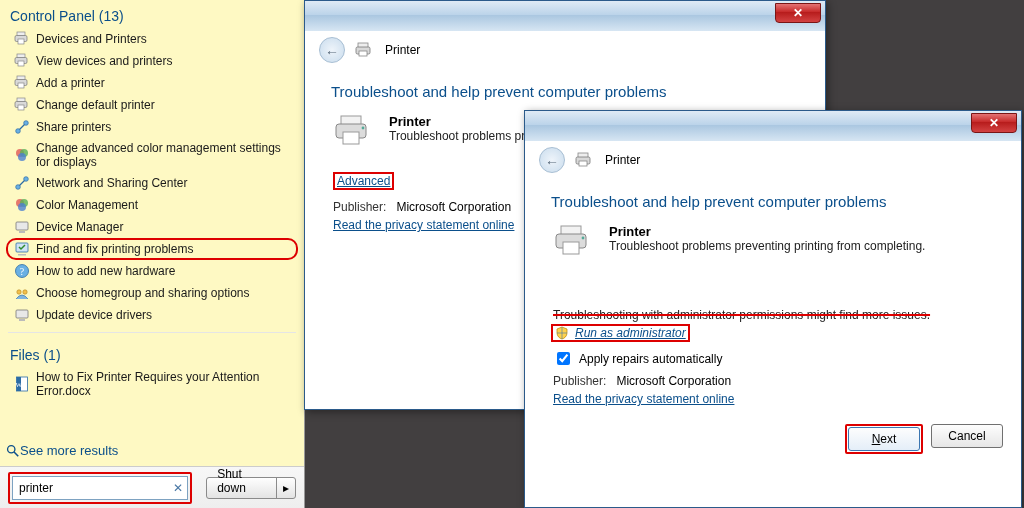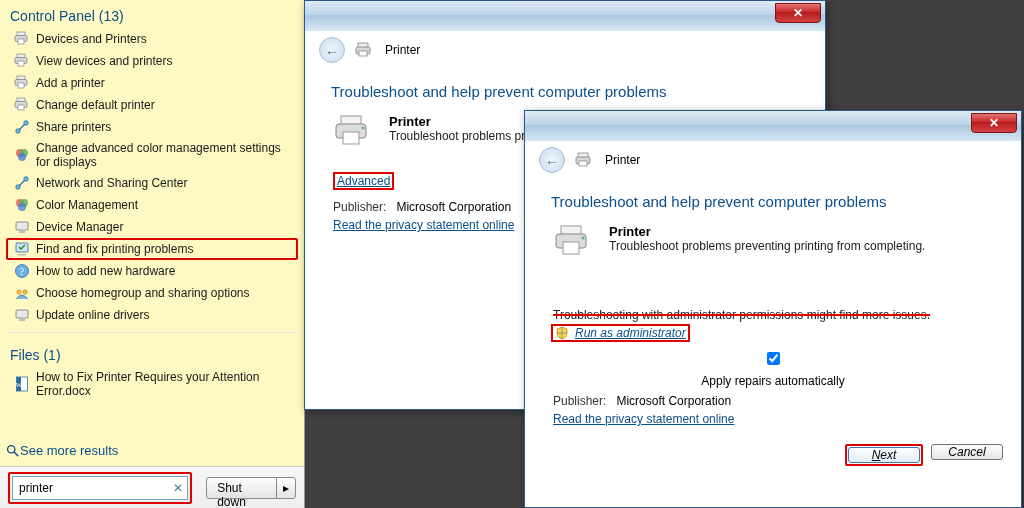--- a/index.html
+++ b/index.html
@@ -30,21 +30,21 @@
   .cp-item {
     display: flex;
     align-items: center;
     padding: 1px 6px;
     gap: 6px;
     font-size: 12px;
     color: #1a1a1a;
     cursor: pointer;
     border: 2px solid transparent;
   }
-  .cp-item.highlight-red { border: 2px solid #d00; border-radius: 2px; }
+  .cp-item.highlight-red { border: 2px solid #d00; border-radius: 10px; }
   .cp-icon {
     width: 16px; height: 16px;
     flex: none;
     display: inline-flex;
     align-items: center; justify-content: center;
   }
   .sec-divider { border-top: 1px solid #e5e5e5; margin: 6px 8px; }
   .see-more {
     color: #0b4f8b; font-size: 13px;
     padding: 2px 10px 2px 6px;
@@ -78,21 +78,21 @@
   }
   .search-wrap {
     border: 2px solid #d00; padding: 2px; border-radius: 2px;
     width: 200px;
   }
   .shutdown-btn {
     height: 22px;
     background: linear-gradient(#fefefe,#e3e3e3);
     border: 1px solid #8a8a8a;
     border-radius: 3px;
-    display: flex; align-items: flex-start;
+    display: flex; align-items: flex-end;
     font-size: 12px; cursor: pointer;
   }
   .shutdown-btn .lbl { padding: 3px 10px; }
   .shutdown-btn .arrow { border-left: 1px solid #8a8a8a; padding: 3px 6px; }
 
   
   .win {
     position: absolute;
     background: #fff;
     border: 1px solid #2b5a8a;
@@ -147,33 +147,32 @@
   }
   .body-title { font-weight: 600; font-size: 13px; }
   .body-sub { font-size: 12px; color: #222; }
   .link { color: #0b4f8b; text-decoration: underline; cursor: pointer; font-size: 12px; }
   .advanced-wrap { margin: 22px 0 10px 28px; display: inline-block; border: 2px solid #d00; padding: 0 2px; text-align: right; }
   .meta { padding: 0 28px; font-size: 12px; }
   .meta .lbl2 { color: #333; }
   .notice { padding: 0 28px; font-size: 12px; color: #222; }
   .runas-wrap { display: inline-flex; align-items: center; gap: 6px; border: 2px solid #d00; padding: 0 2px; margin-left: -2px; font-style: italic;}
   .shield { width: 14px; height: 14px; }
-  .chk-row { display: flex; align-items: center; gap: 6px; padding: 6px 28px; font-size: 12px; flex-direction: column; }
+  .chk-row { display: flex; align-items: center; gap: 6px; padding: 6px 28px; font-size: 12px; }
   .win-buttons {
     display: flex; gap: 8px; justify-content: flex-end;
     padding: 18px 18px 0 0;
   }
   .btn {
-    min-width: 72px; height: 16px;
+    min-width: 72px; height: 24px;
     border: 1px solid #707070;
     background: linear-gradient(#fdfdfd,#e6e6e6);
     border-radius: 3px;
     font-size: 12px; cursor: pointer;
     padding: 0 12px;
-    font-style: italic;
   }
   .btn.primary { border: 1px solid #3b76b1; background: linear-gradient(#fdfdfd,#e4eef8); }
   .next-wrap { border: 2px solid #d00; padding: 1px; border-radius: 2px; }
 
   
   .win.one { left: 304px; top: 0; width: 522px; height: 410px; }
   .win.two { left: 524px; top: 110px; width: 498px; height: 398px; }
 
   
   svg { display: block; }
@@ -302,21 +301,21 @@
         </span>
         <span>Choose homegroup and sharing options</span>
       </div>
       <div class="cp-item">
         <span class="cp-icon">
           <svg width="16" height="16" viewBox="0 0 16 16">
             <rect x="2" y="3" width="12" height="8" rx="1" fill="#e8e8e8" stroke="#777" stroke-width="0.8"></rect>
             <rect x="5" y="12" width="6" height="2" fill="#bbb"></rect>
           </svg>
         </span>
-        <span>Update online drivers</span>
+        <span>Update device drivers</span>
       </div>
     </div>
   <div class="sec-divider"></div>
   <div class="cp-header">Files (1)</div>
   <div class="cp-list" id="files-list">
       <div class="cp-item">
         <span class="cp-icon">
           <svg width="16" height="16" viewBox="0 0 16 16">
             <rect x="2.5" y="1" width="11" height="14" fill="#fff" stroke="#2c6ca5" stroke-width="0.8"></rect>
             <rect x="2.5" y="1" width="4.5" height="14" fill="#2c6ca5"></rect>

